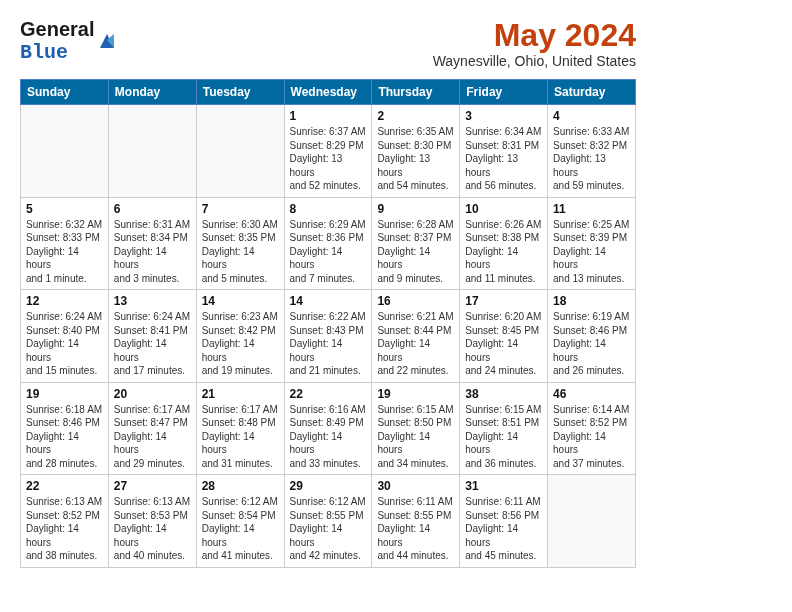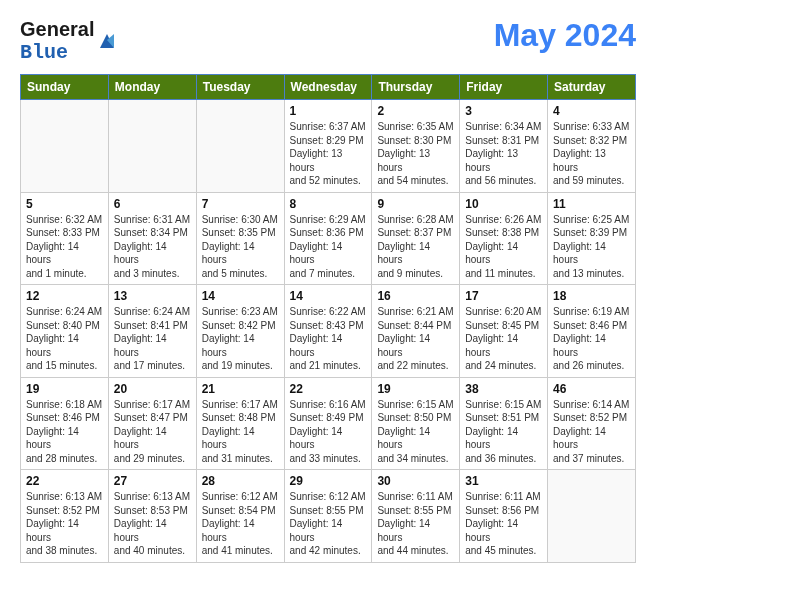--- a/index.html
+++ b/index.html
@@ -35,34 +35,34 @@
       width: 22px;
       height: 22px;
       margin-left: 2px;
     }
     .title-block {
       text-align: right;
     }
     .month-title {
       font-size: 32px;
       font-weight: bold;
-      color: #3b82f6;
+      color: #c2410c;
       line-height: 1.1;
     }
     .location {
       font-size: 14px;
       color: #333;
     }
     .calendar {
       width: 100%;
       border-collapse: collapse;
       border: 1px solid #ccc;
     }
     .calendar th {
-      background-color: #4d7c0f;
+      background-color: #0369a1;
       color: #fff;
       font-size: 12px;
       font-weight: bold;
       padding: 5px 6px;
       text-align: left;
       border: 1px solid #4a80c8;
     }
     .calendar td {
       width: calc(100% / 7);
       vertical-align: top;
@@ -99,20 +99,21 @@
         <span class="logo-general">General</span><br>
         <span class="logo-blue">Blue</span>
       </div>
       <svg class="logo-icon" viewBox="0 0 22 22">
         <polygon points="4,18 11,4 18,18" fill="#2060b0"></polygon>
         <polygon points="11,10 18,4 18,18" fill="#4a9ad4"></polygon>
       </svg>
     </div>
     <div class="title-block">
       <div class="month-title">May 2024</div>
+      <div class="location">Waynesville, Ohio, United States</div>
     </div>
   </div>
 
   <table class="calendar">
     <thead>
       <tr>
       <th>Sunday</th>
           <th>Monday</th>
           <th>Tuesday</th>
           <th>Wednesday</th>

